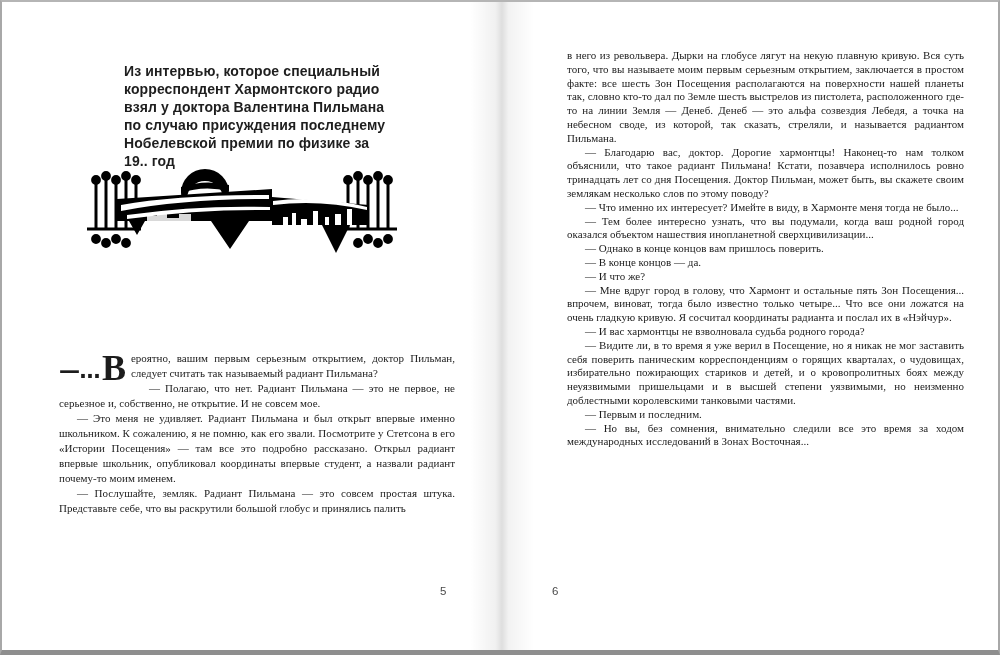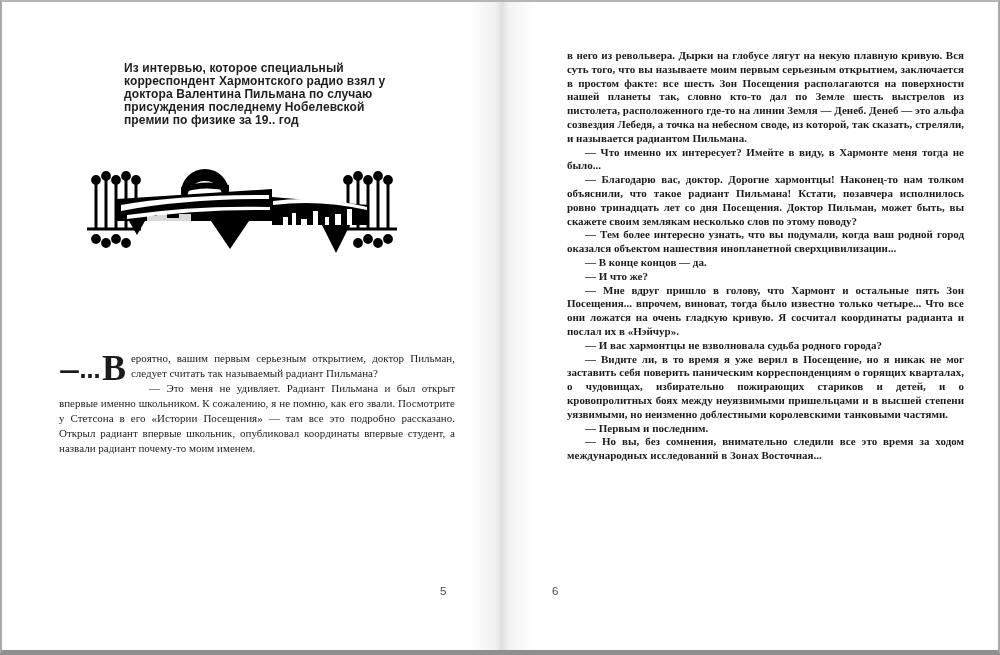--- a/index.html
+++ b/index.html
@@ -9,29 +9,29 @@
     border-top:2px solid #b5b5b5;border-bottom:5px solid #8e8e8e;
   }
   .gutter{
     position:absolute;left:468px;top:0;width:64px;height:100%;pointer-events:none;
     background:linear-gradient(to right,rgba(0,0,0,0) 0%,rgba(0,0,0,0.06) 40%,
       rgba(0,0,0,0.13) 50%,rgba(0,0,0,0.05) 60%,rgba(0,0,0,0) 100%);
   }
   .intro{
     position:absolute;left:122px;top:60px;width:264px;
     font-family:"Liberation Sans",sans-serif;font-weight:700;
-    font-size:12px;line-height:13px;color:#1e1e1e;letter-spacing:.1px;
+    font-size:14px;line-height:18px;color:#1e1e1e;letter-spacing:.1px;
   }
   .vignette{position:absolute;left:85px;top:167px;width:310px;height:95px;}
   .body-text{
     font-family:"Liberation Serif","DejaVu Serif",serif;color:#1c1c1c;
     text-align:justify;
   }
   .body-left{position:absolute;left:57px;top:349px;width:396px;font-size:11px;line-height:15px;}
-  .body-right{position:absolute;left:565px;top:47px;width:397px;font-size:11px;line-height:13.8px;font-weight:bold;}
+  .body-right{position:absolute;left:565px;top:47px;width:397px;font-size:11px;line-height:13.8px;}
   .para{margin:0;text-indent:18px;}
   .body-right .para:first-child{text-indent:0;}
   .opening-para{margin:0;text-indent:0;}
   .dropcap{
     float:left;display:flex;align-items:flex-end;height:30px;
     margin:1px 5px 0 0;
   }
   .dc-prefix{
     font-family:"DejaVu Sans",sans-serif;font-weight:700;font-size:21px;
     letter-spacing:-1px;line-height:18px;transform:translateY(-2px);
@@ -122,36 +122,39 @@
     </svg>
 
     <div class="body-text body-left">
       <p class="opening-para">
         <span class="dropcap">
             <span class="dc-prefix">—...</span>
             <span class="dc-letter">В</span>
           </span><span>ероятно, вашим первым серьезным открытием, доктор Пильман, следует считать так называемый радиант Пильмана?</span>
       </p>
       <div>
+          <p class="para">— Полагаю, что нет. Радиант Пильмана — это не первое, не серьезное и, собственно, не открытие. И не совсем мое.</p>
           <p class="para">— Это меня не удивляет. Радиант Пильмана и был открыт впервые именно школьником. К сожалению, я не помню, как его звали. Посмотрите у Стетсона в его «Истории Посещения» — там все это подробно рассказано. Открыл радиант впервые школьник, опубликовал координаты впервые студент, а назвали радиант почему-то моим именем.</p>
+          <p class="para">— Послушайте, земляк. Радиант Пильмана — это совсем простая штука. Представьте себе, что вы раскрутили большой глобус и принялись палить</p>
         </div>
     </div>
 
     <div class="pagenum pn-left">5</div>
   </div>
 
   <div>
     <div class="body-text body-right">
         <p class="para">в него из револьвера. Дырки на глобусе лягут на некую плавную кривую. Вся суть того, что вы называете моим первым серьезным открытием, заключается в простом факте: все шесть Зон Посещения располагаются на поверхности нашей планеты так, словно кто-то дал по Земле шесть выстрелов из пистолета, расположенного где-то на линии Земля — Денеб. Денеб — это альфа созвездия Лебедя, а точка на небесном своде, из которой, так сказать, стреляли, и называется радиантом Пильмана.</p>
+        <p class="para">— Благодарю вас, доктор. Дорогие хармонтцы! Наконец-то нам толком объяснили, что такое радиант Пильмана! Кстати, позавчера исполнилось ровно тринадцать лет со дня Посещения. Доктор Пильман, может быть, вы скажете своим землякам несколько слов по этому поводу?</p>
         <p class="para">— Что именно их интересует? Имейте в виду, в Хармонте меня тогда не было...</p>
-        <p class="para">— Благодарю вас, доктор. Дорогие хармонтцы! Наконец-то нам толком объяснили, что такое радиант Пильмана! Кстати, позавчера исполнилось ровно тринадцать лет со дня Посещения. Доктор Пильман, может быть, вы скажете своим землякам несколько слов по этому поводу?</p>
         <p class="para">— Тем более интересно узнать, что вы подумали, когда ваш родной город оказался объектом нашествия инопланетной сверхцивилизации...</p>
+        <p class="para">— Однако в конце концов вам пришлось поверить.</p>
         <p class="para">— В конце концов — да.</p>
         <p class="para">— И что же?</p>
-        <p class="para">— Мне вдруг пришло в голову, что Хармонт и остальные пять Зон Посещения... впрочем, виноват, тогда было известно только четыре... Что все они ложатся на очень гладкую кривую. Я сосчитал координаты радианта и послал их в «Нэйчур».</p>
+        <p class="para">— Мне вдруг город в голову, что Хармонт и остальные пять Зон Посещения... впрочем, виноват, тогда было известно только четыре... Что все они ложатся на очень гладкую кривую. Я сосчитал координаты радианта и послал их в «Нэйчур».</p>
         <p class="para">— И вас хармонтцы не взволновала судьба родного города?</p>
         <p class="para">— Видите ли, в то время я уже верил в Посещение, но я никак не мог заставить себя поверить паническим корреспонденциям о горящих кварталах, о чудовищах, избирательно пожирающих стариков и детей, и о кровопролитных боях между неуязвимыми пришельцами и в высшей степени уязвимыми, но неизменно доблестными королевскими танковыми частями.</p>
         <p class="para">— Первым и последним.</p>
         <p class="para">— Но вы, без сомнения, внимательно следили все это время за ходом международных исследований в Зонах Восточная...</p>
       </div>
 
     <div class="pagenum pn-right">6</div>
   </div>
 
   <div class="gutter"></div>

